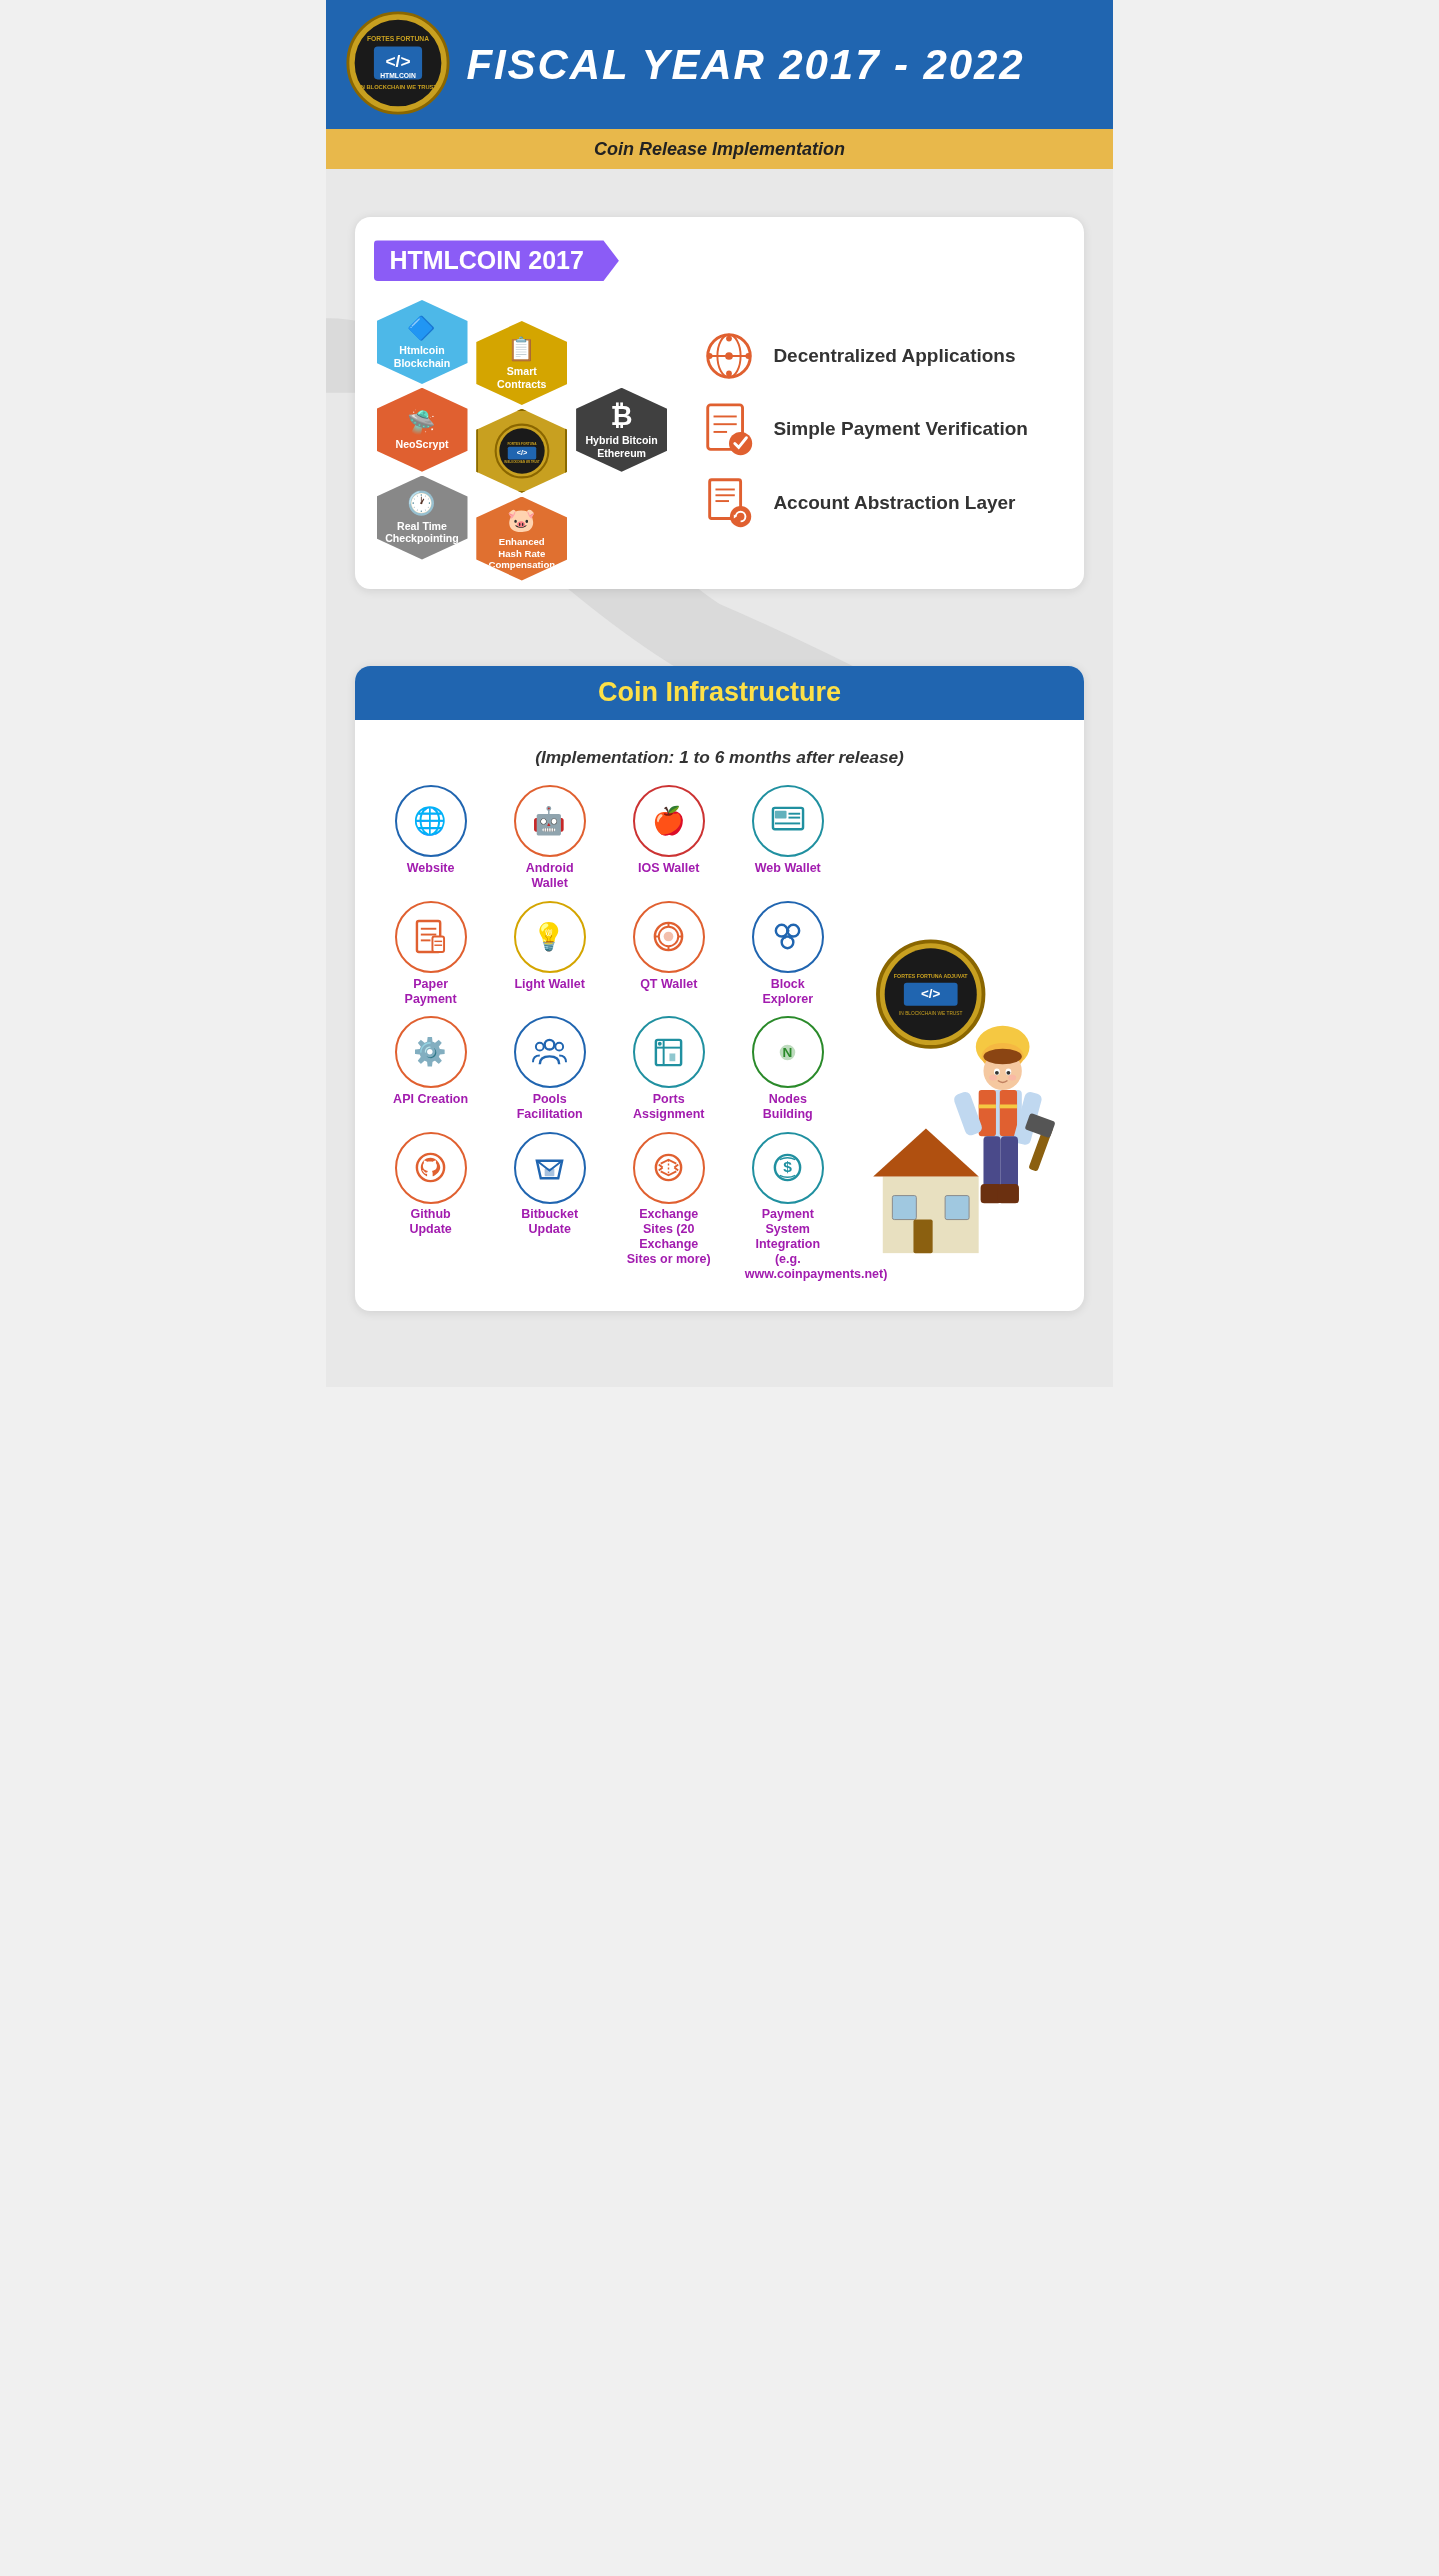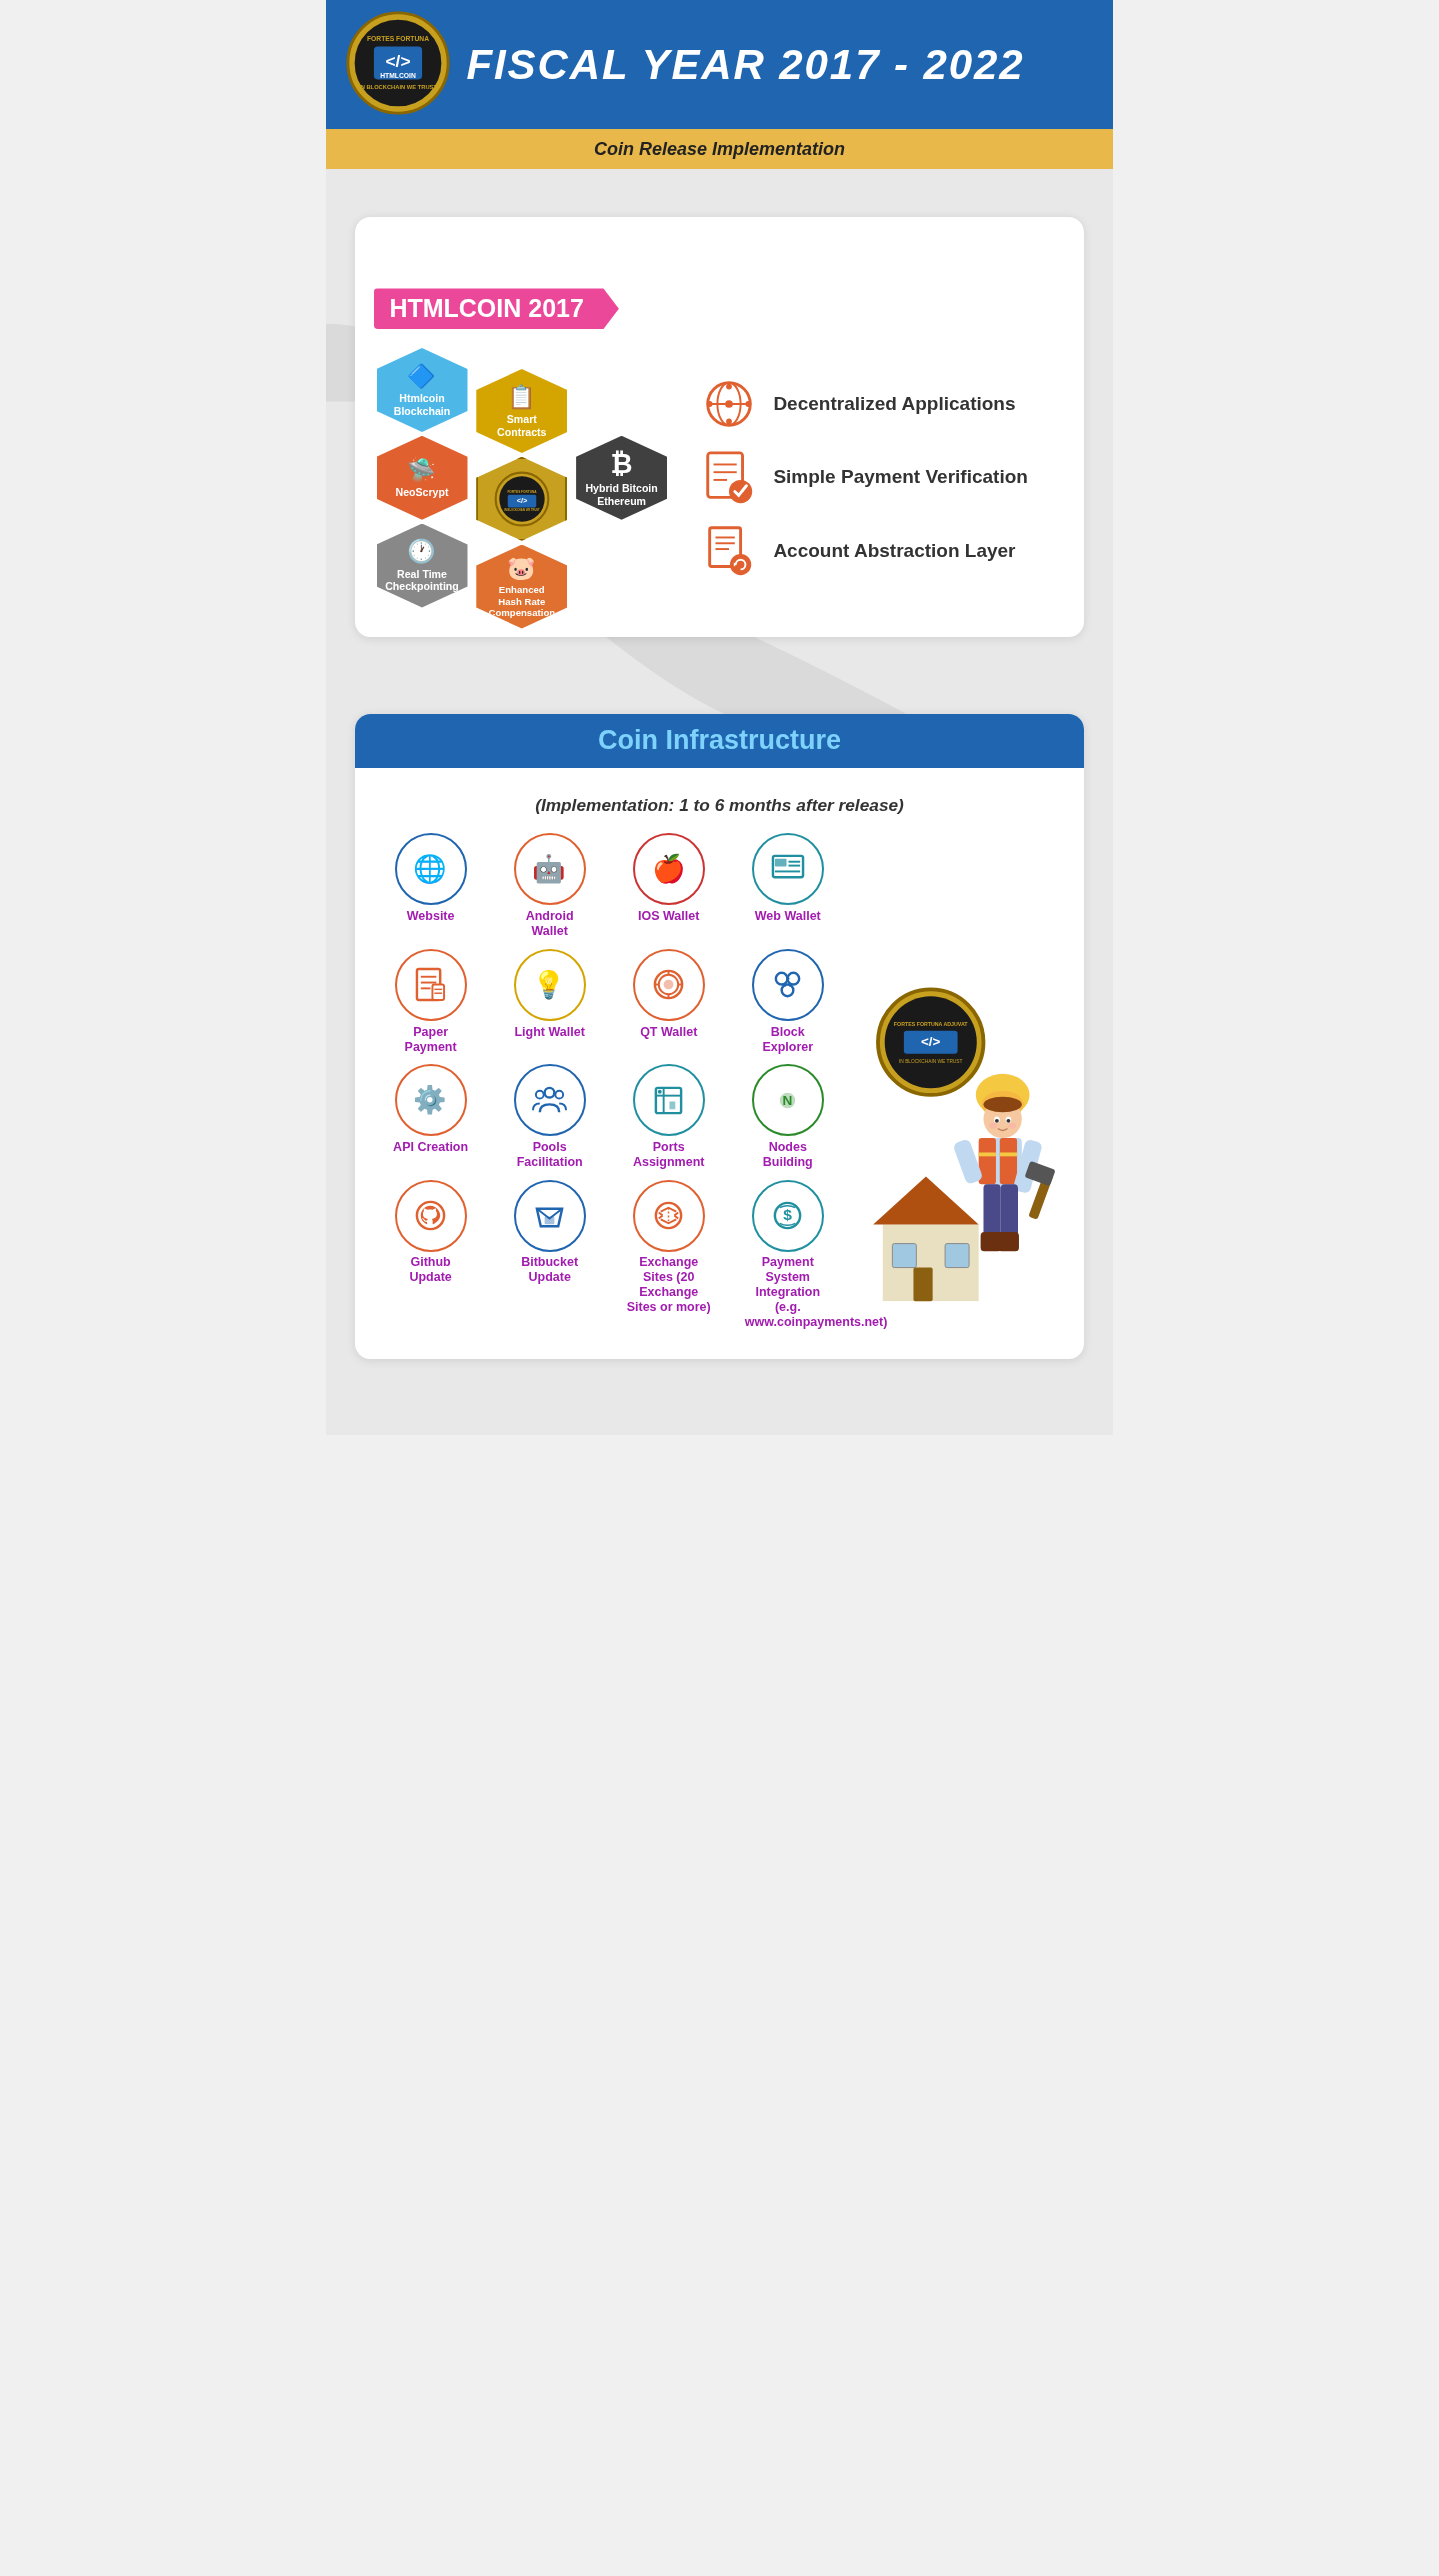--- a/index.html
+++ b/index.html
@@ -60,31 +60,30 @@
     .card-2017 {
       background: white;
       border-radius: 15.4px;
       margin: 29px 29px 19px;
       padding: 23px 19px 29px;
       position: relative;
       z-index: 2;
       box-shadow: 0 1.9px 9.6px rgba(0,0,0,0.1);
     }
     .card-title {
-      background: #ec4899;
+      background: #8b5cf6;
       color: white;
       display: inline-block;
       padding: 5.8px 27px 5.8px 15.4px;
       font-size: 25px;
       font-weight: 900;
       border-radius: 3.8px 0 0 3.8px;
       margin-bottom: 19px;
       clip-path: polygon(0 0, calc(100% - 15.4px) 0, 100% 50%, calc(100% - 15.4px) 100%, 0 100%);
       padding-right: 35px;
-      margin-top: 48px;
     }
 
     .card-2017-content {
       display: flex;
       gap: 19px;
       align-items: center;
     }
 
     
     .hex-grid {
@@ -171,21 +170,21 @@
       border-radius: 15.4px;
       padding: 0 0 29px;
       box-shadow: 0 1.9px 9.6px rgba(0,0,0,0.1);
       overflow: hidden;
     }
 
     .infra-title-bar {
       background: #2065b0;
       text-align: center;
       padding: 11.5px;
-      color: #7dd3fc;
+      color: #fde047;
       font-size: 27px;
       font-weight: 900;
       border-radius: 11.5px 11.5px 0 0;
     }
 
     .infra-subtitle {
       text-align: center;
       font-size: 17.3px;
       font-style: italic;
       color: #333;

